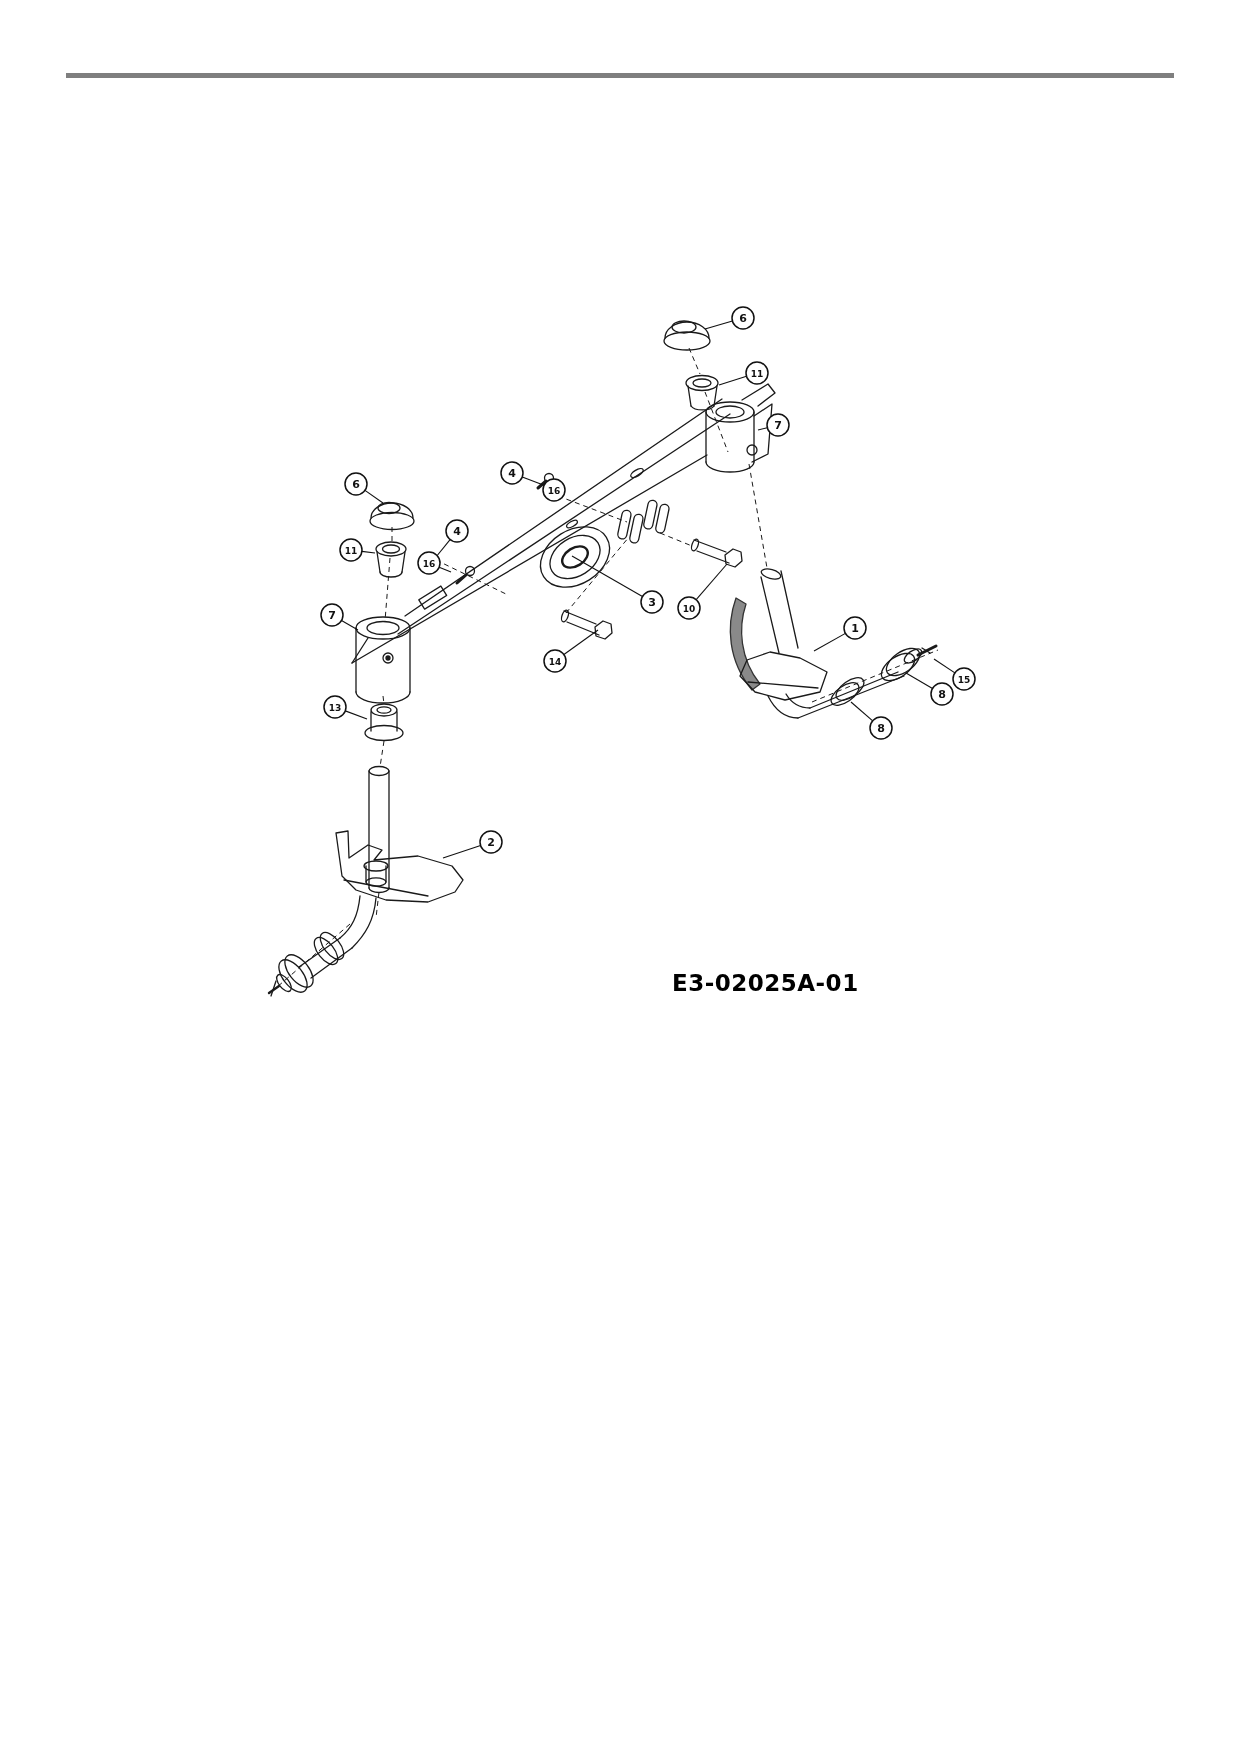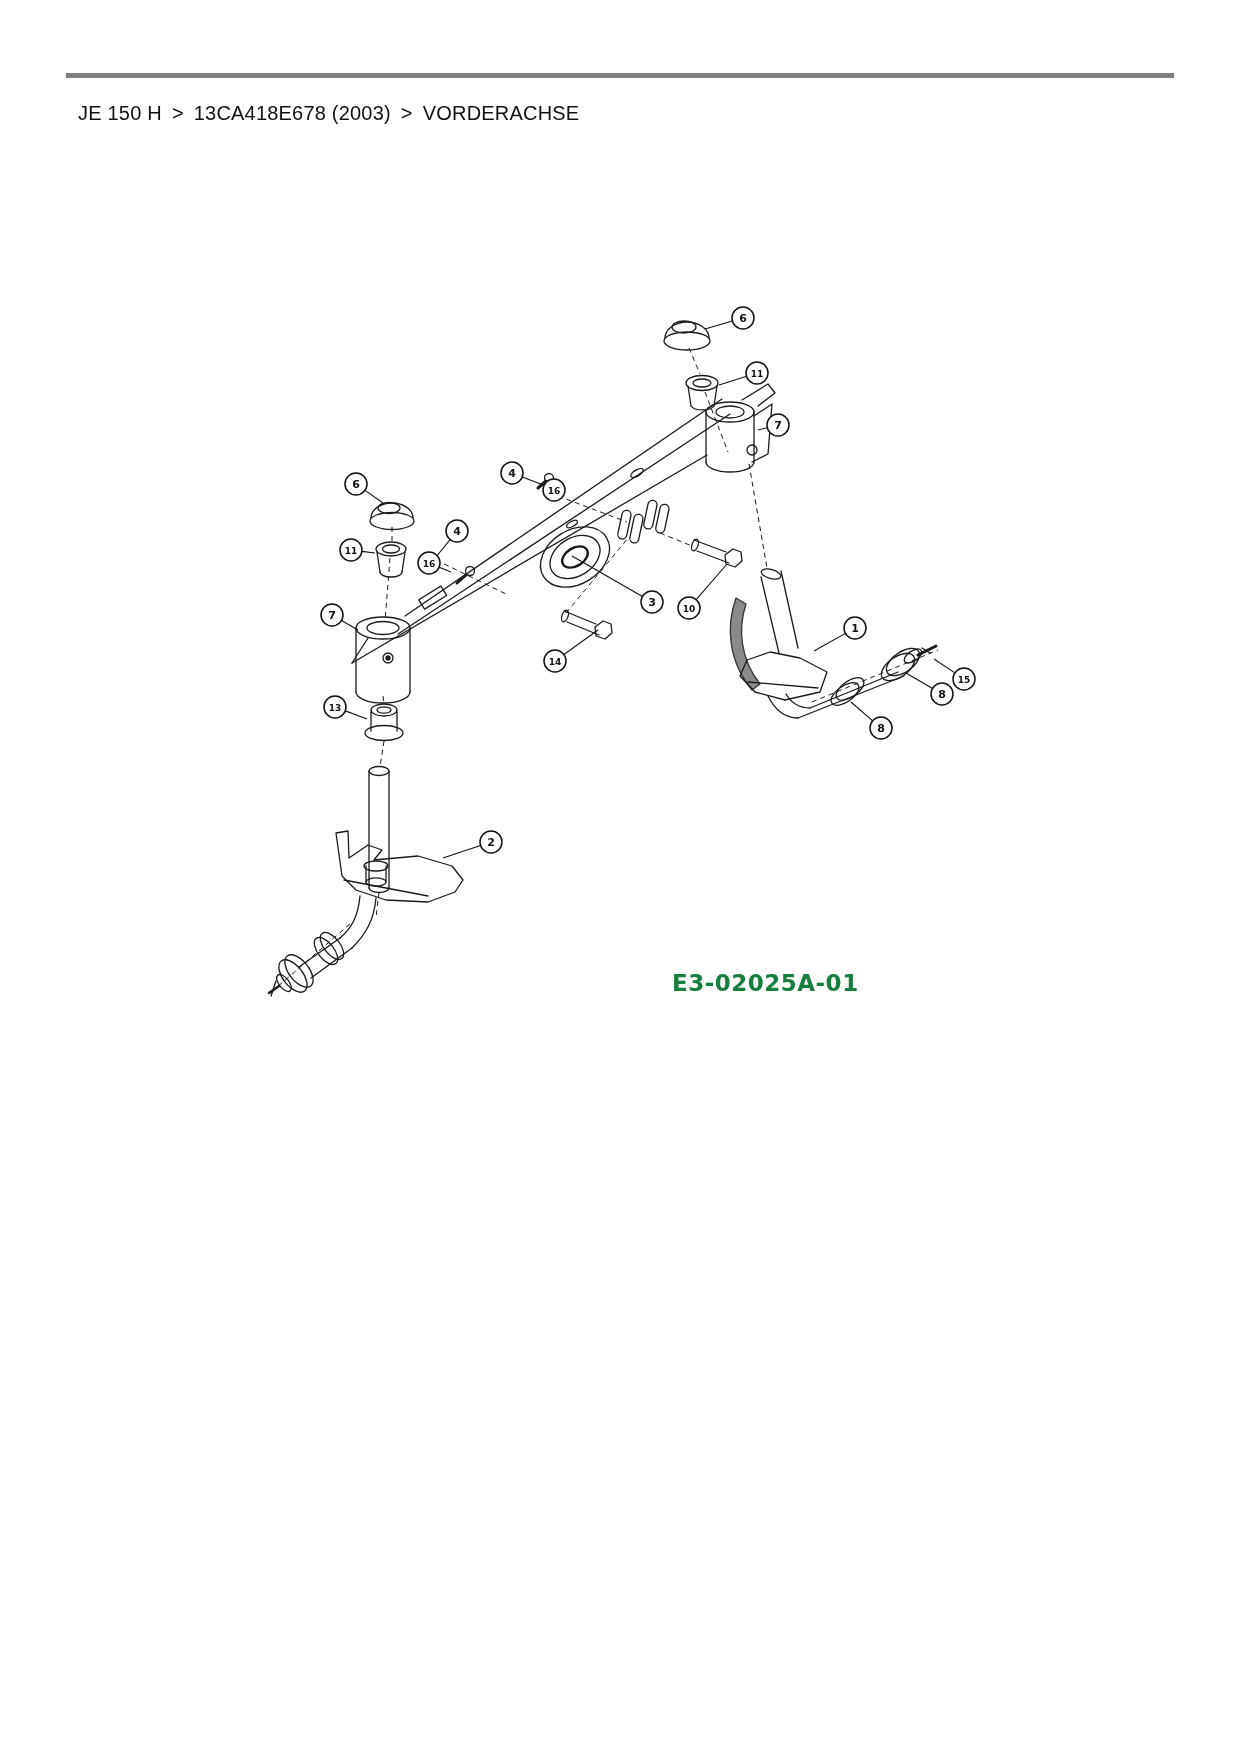--- a/index.html
+++ b/index.html
@@ -9,33 +9,30 @@
   .breadcrumb{position:absolute;left:78px;top:102px;font-size:20px;color:#111;letter-spacing:0.2px;white-space:nowrap;}
   .breadcrumb .sep{margin:0 10px;color:#111;}
   .diagram-wrap{position:absolute;left:0;top:0;width:1240px;height:1754px;}
   svg{position:absolute;left:0;top:0;}
   .art{stroke:#1a1a1a;stroke-width:1.3;fill:none;stroke-linecap:round;stroke-linejoin:round;}
   .dash{stroke:#1a1a1a;stroke-width:1;fill:none;stroke-dasharray:5 4;}
   .leader{stroke:#111;stroke-width:1.1;}
   .callout-circle{fill:#fff;stroke:#111;stroke-width:1.5;}
   .callout-num{font:700 11px "DejaVu Sans",sans-serif;text-anchor:middle;dominant-baseline:central;fill:#111;}
   .callout-num.two{font-size:9px;}
-  .drawing-number{position:absolute;left:672px;top:970px;font-family:"DejaVu Sans",sans-serif;font-size:23px;font-weight:600;color:#15803d;letter-spacing:0.5px;}
+  .drawing-number{position:absolute;left:672px;top:970px;font-family:"DejaVu Sans",sans-serif;font-size:23px;font-weight:600;color:#000000;letter-spacing:0.5px;}
   .dark{fill:#8a8a8a;stroke:#333;}
 </style>
 </head>
 <body>
 
 <div class="page">
 
   <div class="top-rule"></div>
 
-  <div class="breadcrumb">
-    <span>JE 150 H</span><span class="sep">&gt;</span><span>13CA418E678 (2003)</span><span class="sep">&gt;</span><span>VORDERACHSE</span>
-  </div>
 
   <div class="diagram-wrap">
     <svg id="diagram-svg" width="1240" height="1754" viewBox="0 0 1240 1754">
 
       <g class="art">
         <line x1="405" y1="616" x2="722" y2="399"></line>
         <line x1="398" y1="634" x2="730" y2="414"></line>
         <line x1="352" y1="663" x2="707" y2="455"></line>
         <line x1="352" y1="663" x2="368" y2="638"></line>
 

